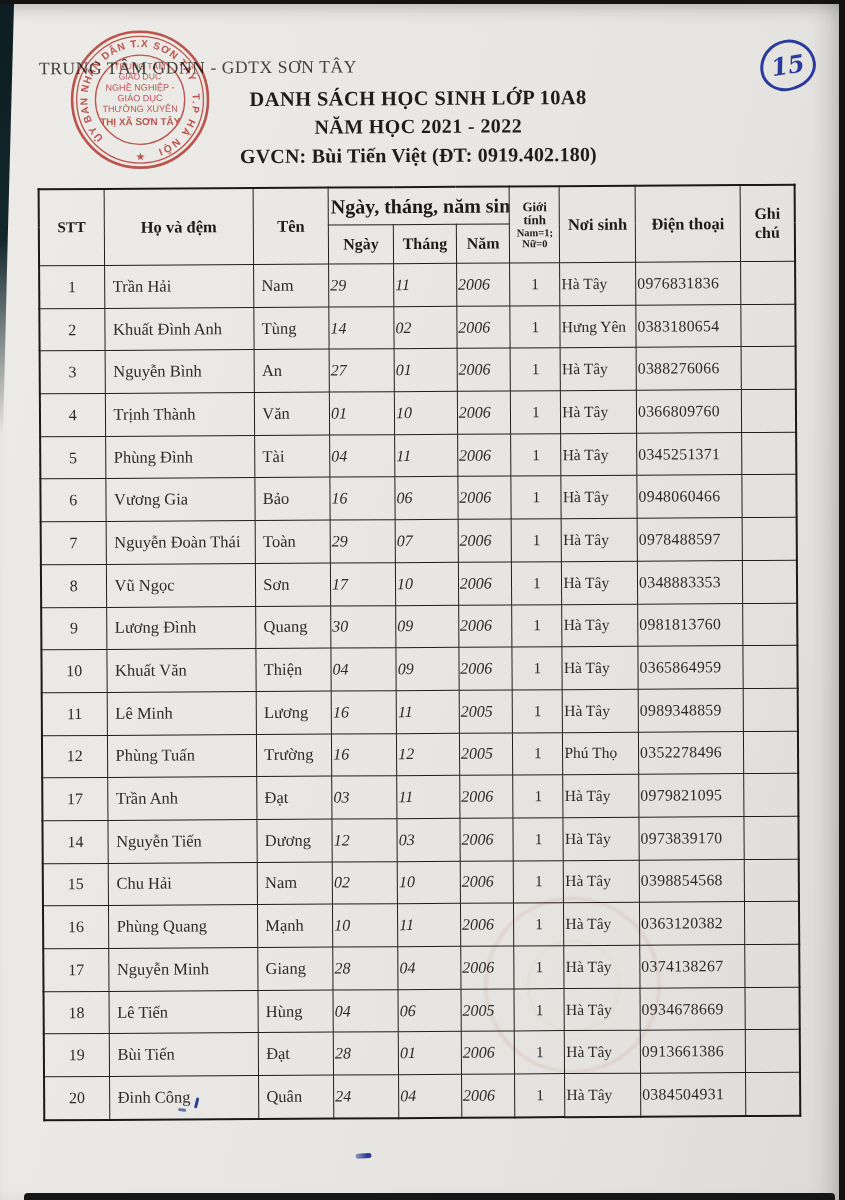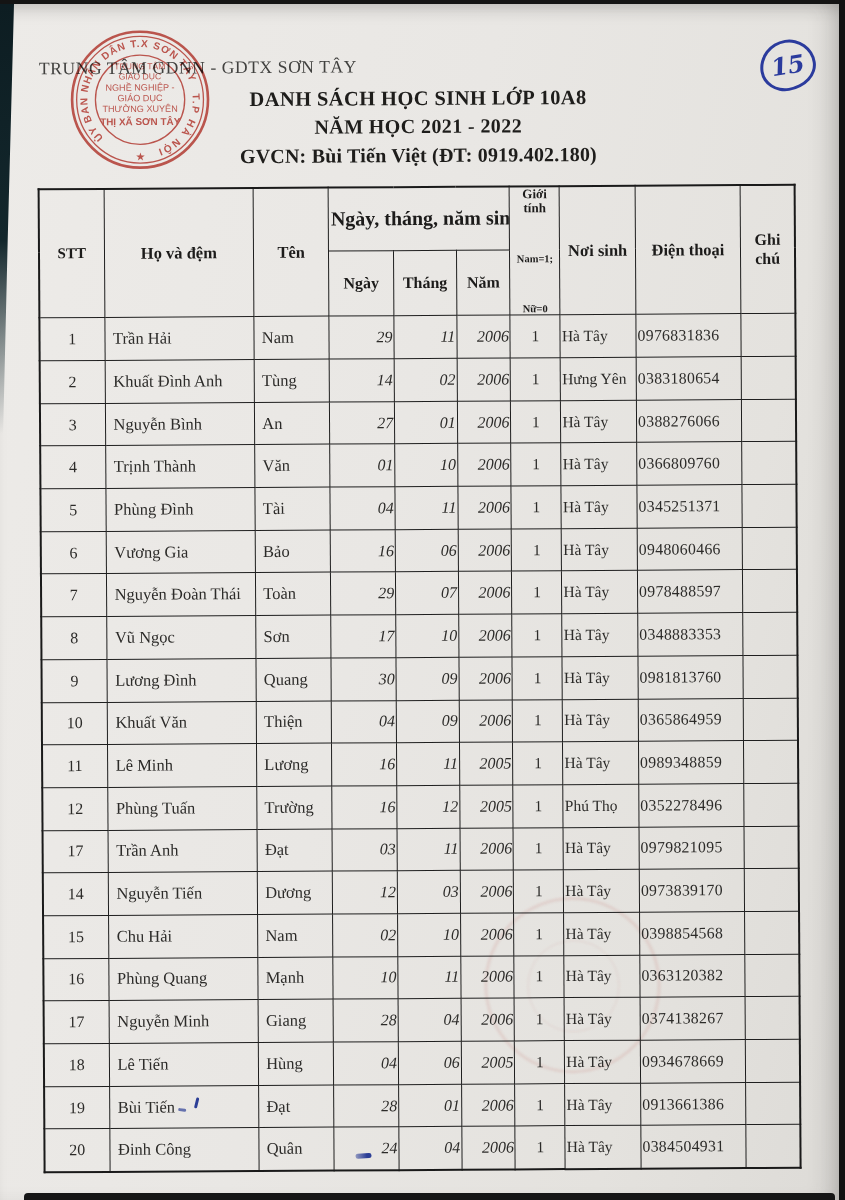--- a/index.html
+++ b/index.html
@@ -76,27 +76,27 @@
   table.roster th,table.roster td{
     border:1.6px solid #1f1f1f;overflow:hidden;white-space:nowrap;
   }
   thead th{font-weight:bold;color:#1c1b1a;text-align:center;padding:0 2px;}
   .h-main{font-size:16.5px;}
   .h-stt{font-size:15px;}
   .h-dob{font-size:20px;height:36px;}
   .h-sub{font-size:16px;height:38px;}
   .gt-head{white-space:normal !important;line-height:1.05;}
   .gt-top{font-size:13px;font-weight:bold;}
-  .gt-sub{font-size:10.5px;font-weight:bold;letter-spacing:0;margin-top:39px;}
+  .gt-sub{font-size:10.5px;font-weight:bold;letter-spacing:0;}
   .gc-head{white-space:normal !important;font-size:16px;line-height:1.15;}
   tbody td{height:39.7px;font-size:16.5px;}
   td.c-stt{text-align:center;font-size:16px;}
   td.c-name{text-align:left;padding-left:8px;}
   td.c-ten{text-align:left;padding-left:7px;margin-left:32px;}
-  td.c-date{text-align:right;font-style:italic;font-size:16px;}
+  td.c-date{text-align:left;font-style:italic;font-size:16px;}
   td.c-gt{text-align:center;font-size:15.5px;}
   td.c-ns{text-align:left;font-size:15.5px;}
   td.c-dt{text-align:left;font-size:15.8px;letter-spacing:.3px;}
   td.c-gc{}
   
   .ink{position:absolute;background:#2c3e96;}
   .ink-tick{left:192px;top:1096px;width:3px;height:11px;transform:rotate(14deg);border-radius:2px;}
   .ink-dot{left:175px;top:1107px;width:8px;height:2.5px;transform:rotate(8deg);border-radius:2px;opacity:.7;}
   .ink-dash{left:352px;top:1153px;width:16px;height:4.5px;transform:rotate(-4deg);
     border-radius:3px;background:linear-gradient(90deg,rgba(44,62,150,.45),#2c3e96 70%);}

